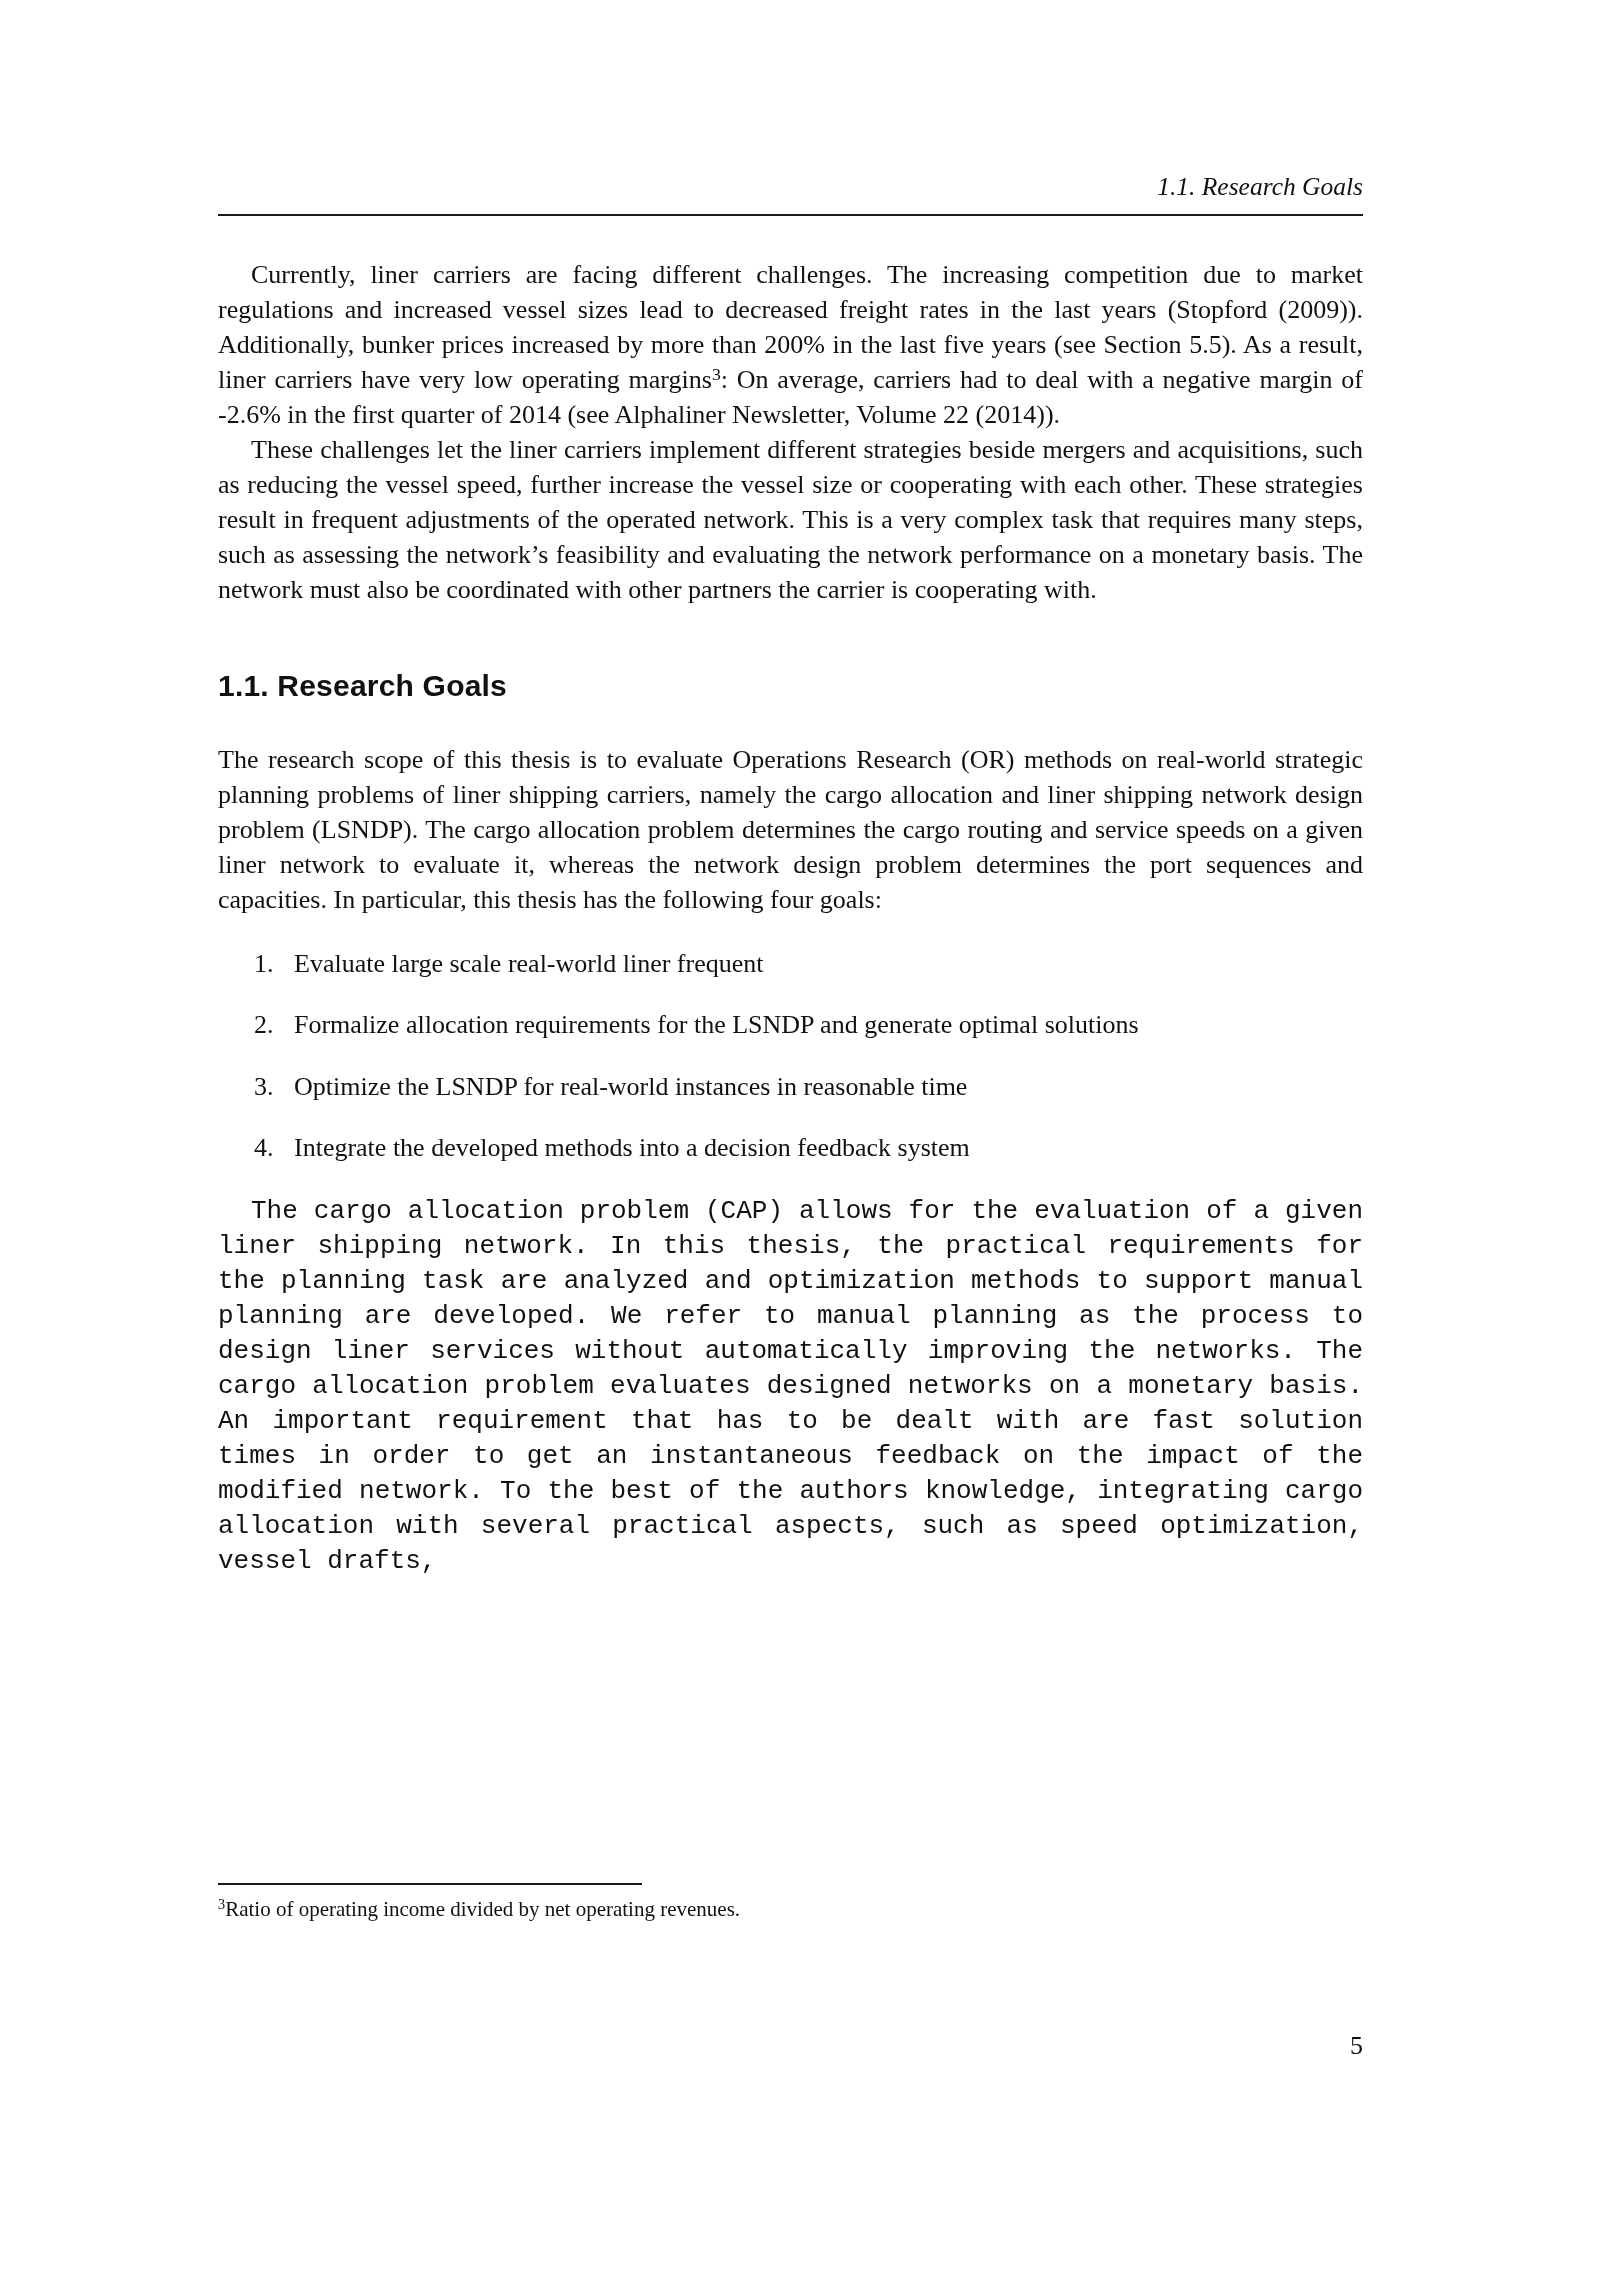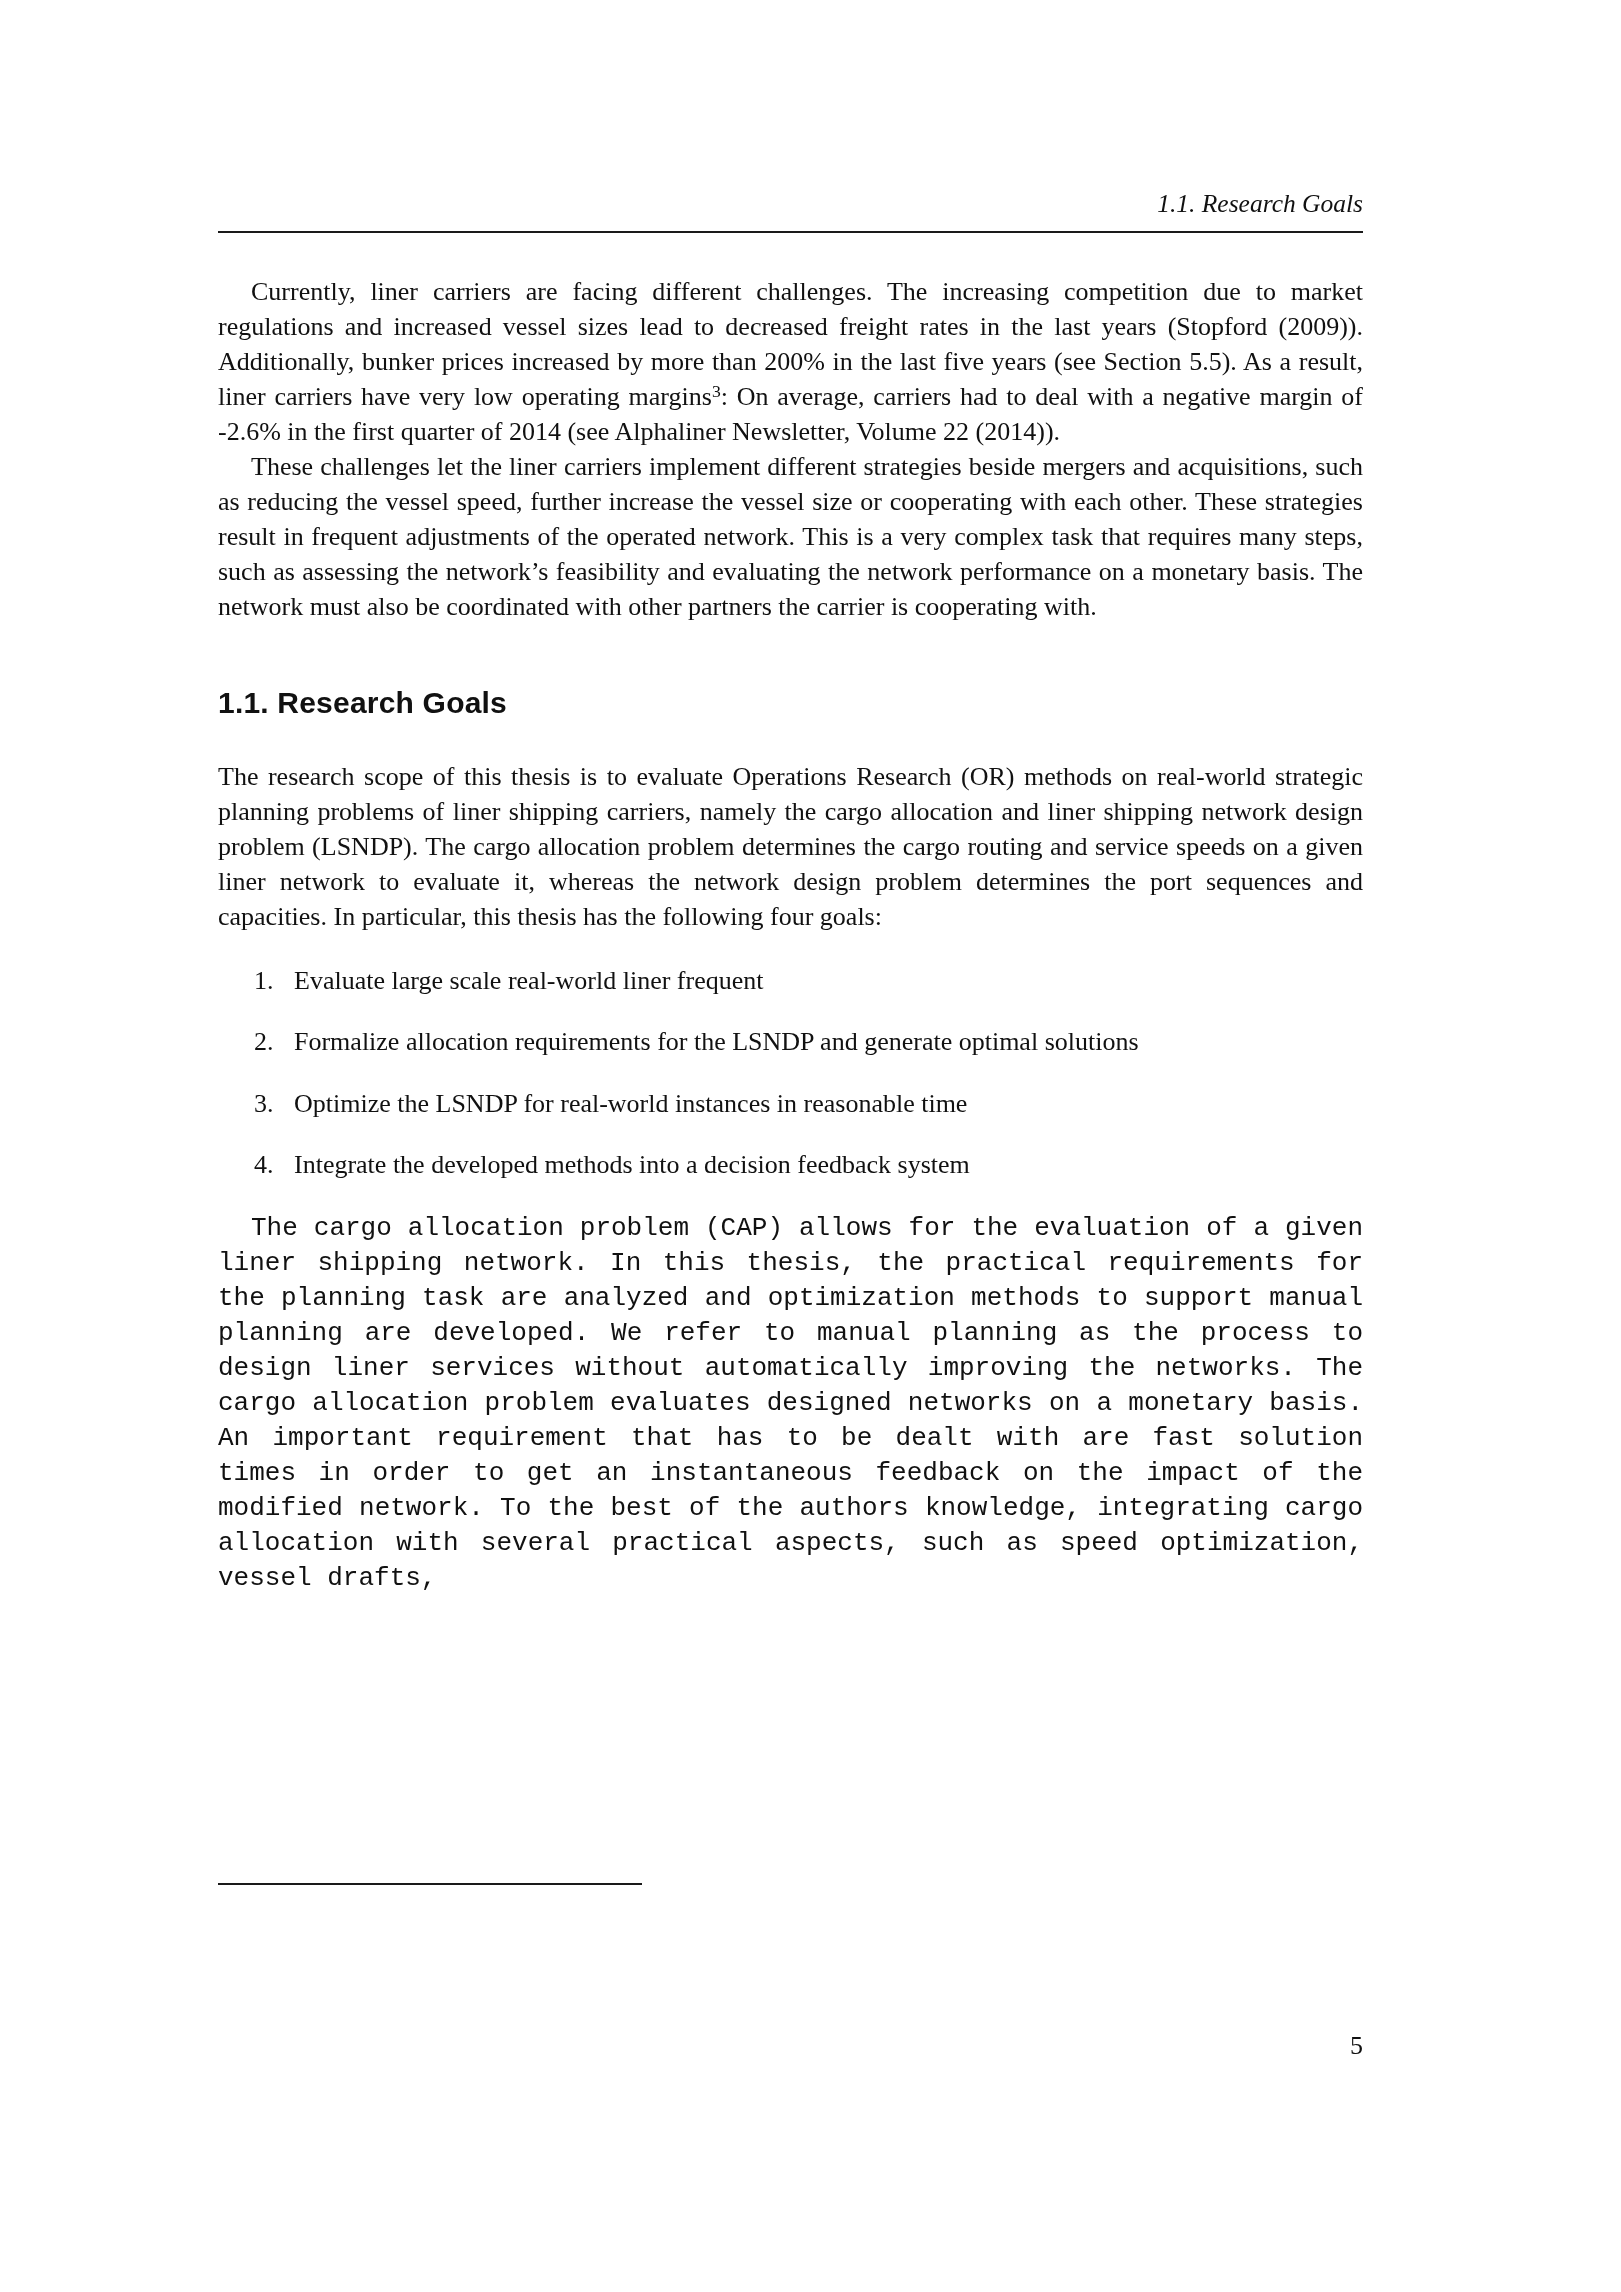--- a/index.html
+++ b/index.html
@@ -8,21 +8,21 @@
     width: 1621px;
     height: 2293px;
     background: #ffffff;
     color: #111111;
     font-family: "Liberation Serif", "DejaVu Serif", serif;
     overflow: hidden;
   }
   .content {
     position: absolute;
     left: 218px;
-    top: 188px;
+    top: 171px;
     width: 1145px;
   }
   .running-head {
     text-align: right;
     font-style: italic;
     font-size: 25.5px;
     line-height: 31px;
     padding-bottom: 11.8px;
     border-bottom: 2px solid #1a1a1a;
   }
@@ -125,17 +125,18 @@
         <span class="goal-text">Integrate the developed methods into a decision feedback system</span>
       </div>
     </div>
 
     <p class="body indent after-list">The cargo allocation problem (CAP) allows for the evaluation of a given liner shipping network. In this thesis, the practical requirements for the planning task are analyzed and optimization methods to support manual planning are developed. We refer to manual planning as the process to design liner services without automatically improving the networks. The cargo allocation problem evaluates designed networks on a monetary basis. An important requirement that has to be dealt with are fast solution times in order to get an instantaneous feedback on the impact of the modified network. To the best of the authors knowledge, integrating cargo allocation with several practical aspects, such as speed optimization, vessel drafts,</p>
 
   </div>
 
   <div class="footnote">
     <div class="footnote-rule"></div>
+    <p class="footnote-text"><span class="sup">3</span><span>Ratio of operating income divided by net operating revenues.</span></p>
   </div>
 
   <div class="page-number">5</div>
 </div>
 
 
 </body></html>

